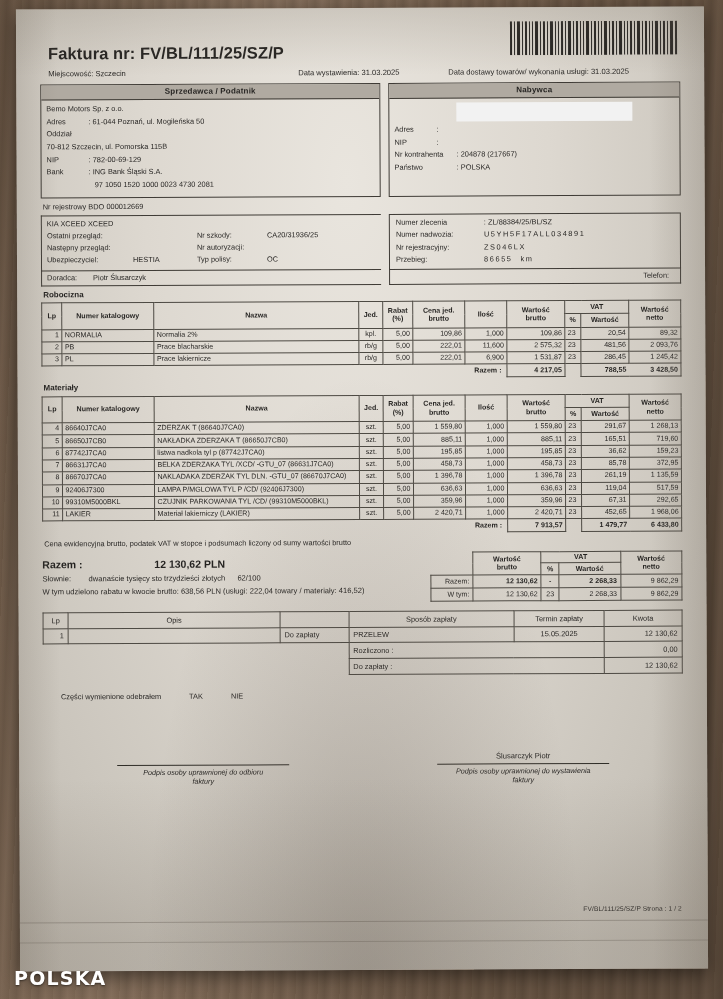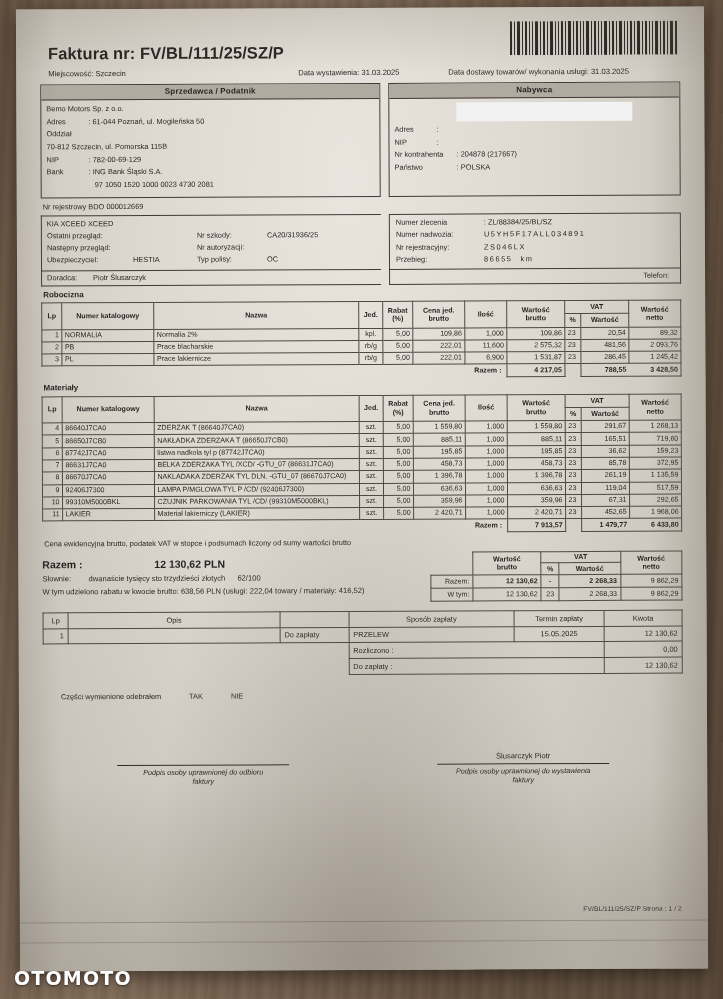--- a/index.html
+++ b/index.html
@@ -688,13 +688,13 @@
         <div>faktury</div>
       </div>
     </div>
 
     <div class="foot">FV/BL/111/25/SZ/P Strona : 1 / 2</div>
     <div class="crease1"></div>
     <div class="crease2"></div>
   </div>
 </div>
 
-<div id="otomoto">OTOMOTO</div>
+<div id="otomoto">POLSKA</div>
 
 </body></html>

